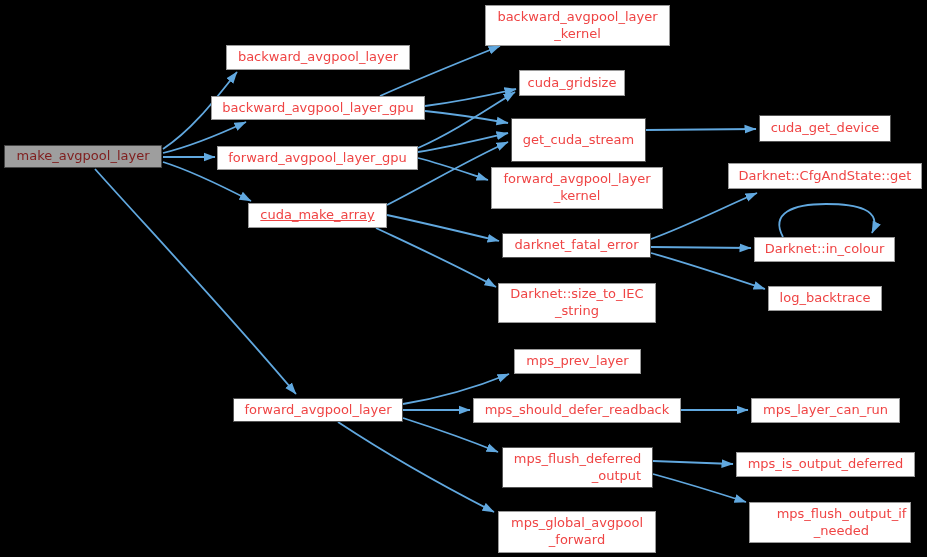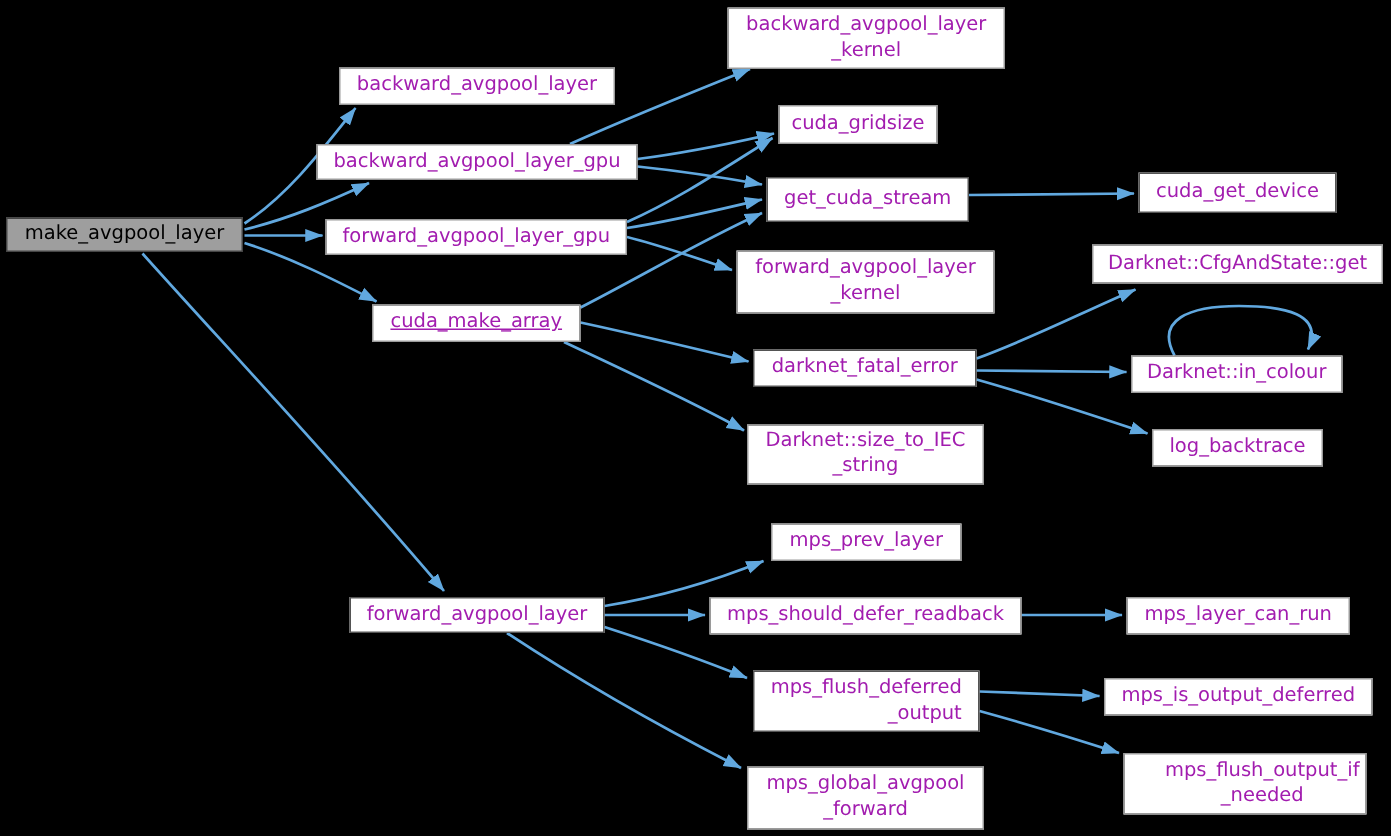--- a/index.html
+++ b/index.html
@@ -13,29 +13,29 @@
   #edges{position:absolute;left:0;top:0;z-index:1;}
   .node{
     position:absolute;
     box-sizing:border-box;
     display:flex;
     align-items:center;
     justify-content:center;
     text-align:center;
     background:#ffffff;
     border:1.6px solid #9a9a9a;
-    color:#a21caf;
+    color:#ef4444;
     font-size:13px;
     line-height:1.28;
     white-space:pre-line;
     z-index:2;
     cursor:default;
   }
   .node.dark{border-color:#545454;}
-  .node.current{background:#9e9e9e;border-color:#454545;color:#000000;}
+  .node.current{background:#9e9e9e;border-color:#454545;color:#7f1d1d;}
 </style>
 </head>
 <body>
 
 <div id="stage">
   <svg id="edges" width="927" height="557" viewBox="0 0 927 557" xmlns="http://www.w3.org/2000/svg">
     <defs>
       <marker id="arrow" markerUnits="userSpaceOnUse" markerWidth="13" markerHeight="10" refX="11.5" refY="5" orient="auto">
         <polygon points="0,0.6 12,5 0,9.4" fill="#61a8df"></polygon>
       </marker>
@@ -70,21 +70,21 @@
       </g>
   </svg>
 <div class="node current" style="left: 4px; top: 145px; width: 158px; height: 23px;"><span>make_avgpool_layer</span></div>
     <div class="node light" style="left: 226px; top: 45px; width: 184px; height: 25px;"><span>backward_avgpool_layer</span></div>
     <div class="node light" style="left: 211px; top: 96px; width: 214px; height: 24px;"><span>backward_avgpool_layer_gpu</span></div>
     <div class="node light" style="left: 217px; top: 146px; width: 201px; height: 24px;"><span>forward_avgpool_layer_gpu</span></div>
     <div class="node light" style="left: 248px; top: 203px; width: 139px; height: 25px; text-decoration: underline;"><span>cuda_make_array</span></div>
     <div class="node light" style="left: 485px; top: 5px; width: 185px; height: 41px;"><span>backward_avgpool_layer
 _kernel</span></div>
     <div class="node light" style="left: 519px; top: 70px; width: 106px; height: 26px;"><span>cuda_gridsize</span></div>
-    <div class="node dark" style="left: 511px; top: 118px; width: 135px; height: 30px;"><span>get_cuda_stream</span></div>
+    <div class="node dark" style="left: 511px; top: 118px; width: 135px; height: 44px;"><span>get_cuda_stream</span></div>
     <div class="node light" style="left: 491px; top: 167px; width: 172px; height: 42px;"><span>forward_avgpool_layer
 _kernel</span></div>
     <div class="node dark" style="left: 502px; top: 233px; width: 149px; height: 25px;"><span>darknet_fatal_error</span></div>
     <div class="node light" style="left: 498px; top: 283px; width: 158px; height: 40px;"><span>Darknet::size_to_IEC
 _string</span></div>
     <div class="node dark" style="left: 759px; top: 115px; width: 132px; height: 27px;"><span>cuda_get_device</span></div>
     <div class="node light" style="left: 728px; top: 163px; width: 194px; height: 26px;"><span>Darknet::CfgAndState::get</span></div>
     <div class="node light" style="left: 754px; top: 237px; width: 141px; height: 25px;"><span>Darknet::in_colour</span></div>
     <div class="node light" style="left: 768px; top: 286px; width: 114px; height: 25px;"><span>log_backtrace</span></div>
     <div class="node dark" style="left: 233px; top: 398px; width: 170px; height: 24px;"><span>forward_avgpool_layer</span></div>

